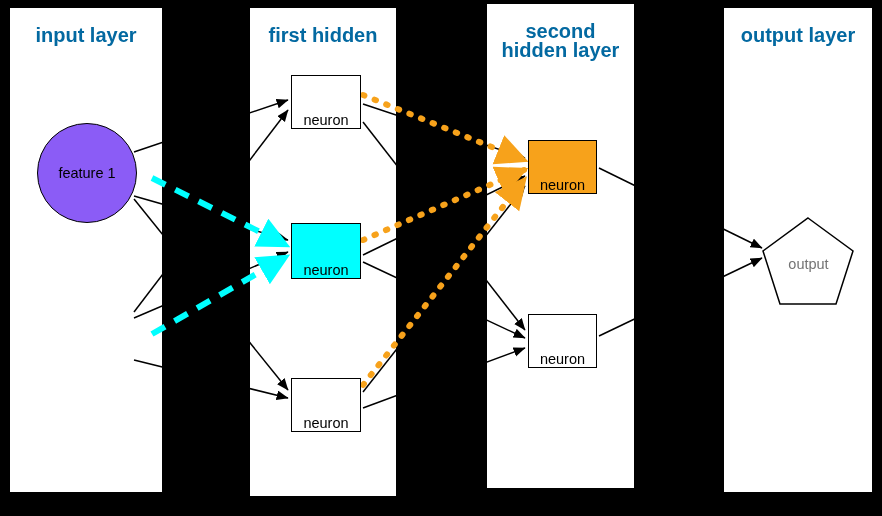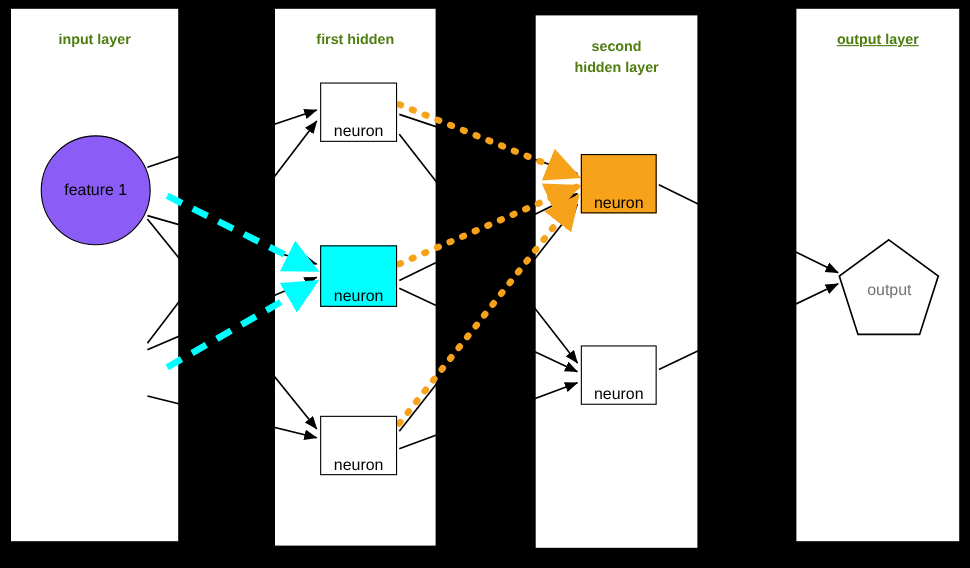--- a/index.html
+++ b/index.html
@@ -1,21 +1,21 @@
 <!DOCTYPE html>
 <html><head>
 <meta charset="utf-8">
 <style>
   html,body{margin:0;padding:0;background:#000;}
   body{width:882px;height:516px;overflow:hidden;
        font-family:"Liberation Sans",sans-serif;}
   #stage{position:relative;width:882px;height:516px;background:#000;}
   .column{position:absolute;background:#ffffff;}
   .col-title{position:absolute;left:0;right:0;text-align:center;
-             font-weight:bold;font-size:13px;color:#4d7c0f;line-height:19px;}
+             font-weight:bold;font-size:20px;color:#0369a1;line-height:19px;}
   svg.wires{position:absolute;left:0;top:0;width:882px;height:516px;
             pointer-events:none;}
   .node-box{position:absolute;border:1.6px solid #000;background:#fff;
             display:flex;align-items:flex-end;justify-content:center;
             font-size:14.5px;color:#000;box-sizing:border-box;}
   .node-box.cyan{background:#00ffff;}
   .node-box.orange{background:#f7a21b;}
   .node-circle{position:absolute;border:1.3px solid #000;background:#8b5cf6;
                border-radius:50%;display:flex;align-items:center;
                justify-content:center;font-size:14.5px;color:#000;
@@ -33,29 +33,29 @@
       <div>input layer</div>
     </div>
   </div>
 
   <div class="column" style="left:250px;top:8px;width:146px;height:488px;">
     <div class="col-title" style="top:18px;">
       <div>first hidden</div>
     </div>
   </div>
 
-  <div class="column" style="left:487px;top:14px;width:147px;height:484px;">
+  <div class="column" style="left:487px;top:4px;width:147px;height:484px;">
     <div class="col-title" style="top:18px;">
       <div>second</div>
       <div>hidden layer</div>
     </div>
   </div>
 
   <div class="column" style="left:724px;top:8px;width:148px;height:484px;">
-    <div class="col-title" style="top:18px;text-decoration:underline;">
+    <div class="col-title" style="top:18px;">
       <div>output layer</div>
     </div>
   </div>
 
   <svg class="wires" viewBox="0 0 882 516">
     <defs>
       <marker id="ar-black" markerWidth="9" markerHeight="9" refX="7.6" refY="3.2" orient="auto" markerUnits="strokeWidth">
         <path d="M0,0 L8,3.2 L0,6.4 z" fill="#000"></path>
       </marker>
       <marker id="ar-cyan" markerWidth="7" markerHeight="7" refX="4.6" refY="2.6" orient="auto" markerUnits="strokeWidth">

